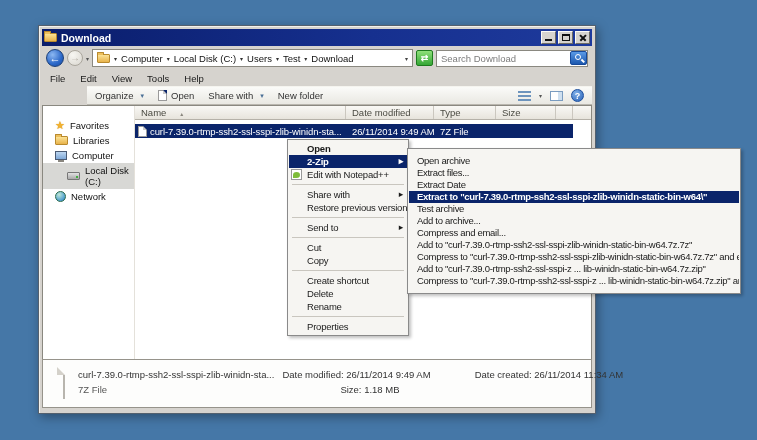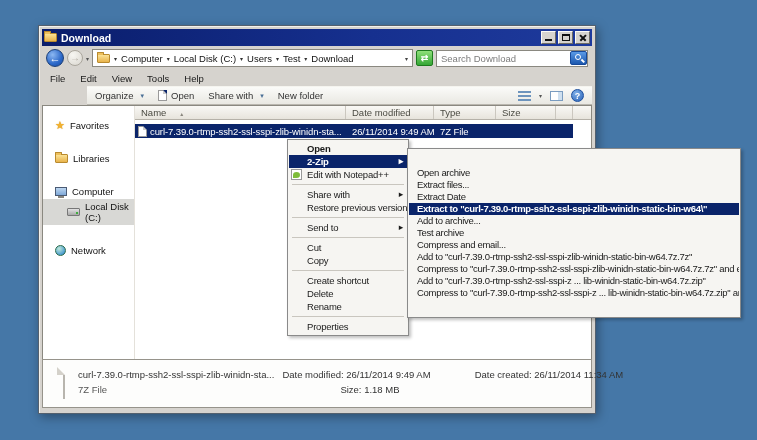--- a/index.html
+++ b/index.html
@@ -64,21 +64,21 @@
   .help-icon { width:13px; height:13px; border-radius:50%; border:1px solid #1c4f9e;
     background:radial-gradient(circle at 35% 30%, #7fb0e8, #2a63b8);
     color:#fff; font-size:9px; font-weight:bold; text-align:center; line-height:12px; }
 
   
   .content { flex:1; display:flex; background:#fff; border:1px solid #8a8880; border-bottom:none; overflow:hidden; }
   .sidebar { width:92px; border-right:1px solid #e4e1da; padding-top:12px; flex:0 0 auto; }
   .side-item { display:flex; align-items:center; gap:5px; padding:2px 0 2px 12px; font-size:9.5px; color:#111; }
   .side-item.sub { padding-left:24px; }
   .side-item.selected { background:#d8d8d5; }
-  .gap-lg { margin-top:18px; }
+  .gap-lg { margin-top:0; }
 
   .star-icon { color:#f2b230; font-size:11px; line-height:9px; text-shadow:0 0 1px #c28617; }
   .icon-folder { width:13px; height:9px; background:linear-gradient(#fbe295,#e8b34b);
     border:1px solid #b98a2e; border-radius:1px; position:relative; flex:0 0 auto; }
   .icon-folder::before { content:""; position:absolute; top:-3px; left:-1px; width:5px; height:2px;
     background:#eec05c; border:1px solid #b98a2e; border-bottom:none; border-radius:1px 1px 0 0; }
   .computer-icon { width:12px; height:9px; border:1px solid #4a5a74; background:linear-gradient(#bcd6f0,#7fa8d8);
     position:relative; flex:0 0 auto; }
   .computer-icon::after { content:""; position:absolute; left:2px; bottom:-3px; width:6px; height:2px; background:#8a877f; }
   .drive-icon { width:13px; height:8px; border:1px solid #777; border-radius:1px;
@@ -122,21 +122,21 @@
   .cmi.bold { font-weight:bold; }
   .cmi.hl { background:#0a246a; color:#fff; font-weight:bold; }
   .cmi.has-sub::after { content:"▸"; position:absolute; right:4px; top:0; font-size:9px; }
   .cmi.hl.has-sub::after { color:#fff; }
   .ctx-sep { height:0; border-top:1px solid #c9c6bf; margin:3px 3px; }
   .npp-icon { position:absolute; left:2px; top:1px; width:11px; height:11px; background:#fff; border:1px solid #999; }
   .npp-icon::after { content:""; position:absolute; left:1px; top:2px; width:7px; height:6px;
     border-radius:50% 50% 50% 0; background:#7ebc3a; }
 
   .sub-menu { position:absolute; left:407px; top:148px; width:334px; background:#f6f5f2;
-    border:1px solid #8a8a8a; box-shadow:2px 2px 3px rgba(0,0,0,.25); padding:18px 1px; z-index:11; }
+    border:1px solid #8a8a8a; box-shadow:2px 2px 3px rgba(0,0,0,.25); padding:6px 1px; z-index:11; }
   .smi { height:12px; line-height:12px; padding-left:8px; font-size:9.5px; letter-spacing:-0.3px;
     color:#1a1a1a; white-space:nowrap; overflow:hidden; }
   .smi.sel { background:#0a246a; color:#fff; font-weight:bold; }
 </style>
 </head>
 <body>
 
 <div>
   <div class="window">
 
@@ -286,21 +286,21 @@
     <div class="cmi">Rename</div>
     <div class="ctx-sep"></div>
     <div class="cmi">Properties</div>
   </div>
 
   <div class="sub-menu">
     <div class="smi">Open archive</div>
     <div class="smi">Extract files...</div>
     <div class="smi">Extract Date</div>
     <div class="smi sel">Extract to "curl-7.39.0-rtmp-ssh2-ssl-sspi-zlib-winidn-static-bin-w64\"</div>
+    <div class="smi">Test archive</div>
     <div class="smi">Add to archive...</div>
-    <div class="smi">Test archive</div>
     <div class="smi">Compress and email...</div>
     <div class="smi">Add to "curl-7.39.0-rtmp-ssh2-ssl-sspi-zlib-winidn-static-bin-w64.7z.7z"</div>
     <div class="smi">Compress to "curl-7.39.0-rtmp-ssh2-ssl-sspi-zlib-winidn-static-bin-w64.7z.7z" and email</div>
     <div class="smi">Add to "curl-7.39.0-rtmp-ssh2-ssl-sspi-z ... lib-winidn-static-bin-w64.7z.zip"</div>
     <div class="smi">Compress to "curl-7.39.0-rtmp-ssh2-ssl-sspi-z ... lib-winidn-static-bin-w64.7z.zip" and email</div>
   </div>
 </div>
 
 </body></html>

